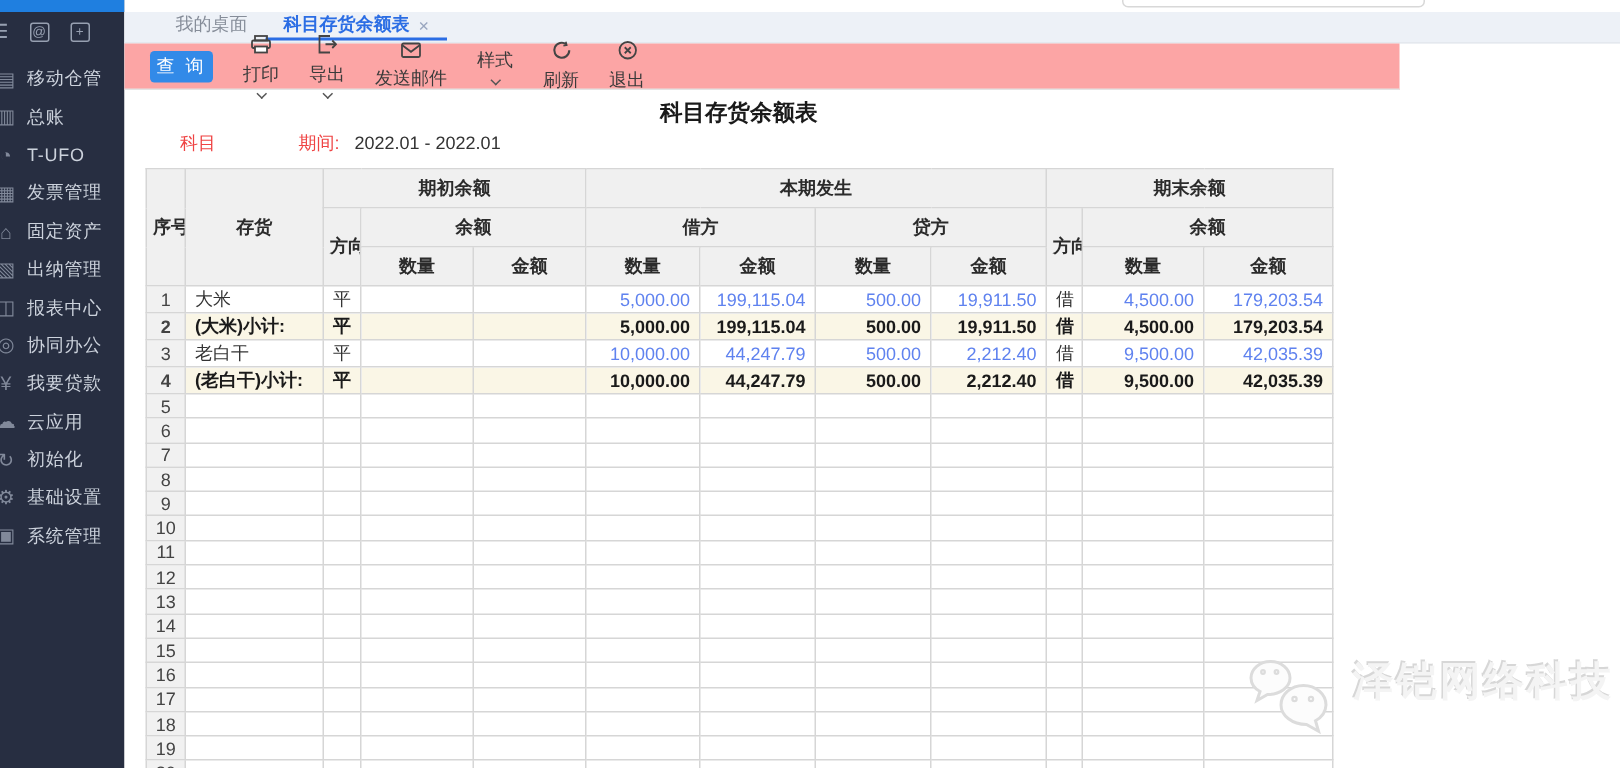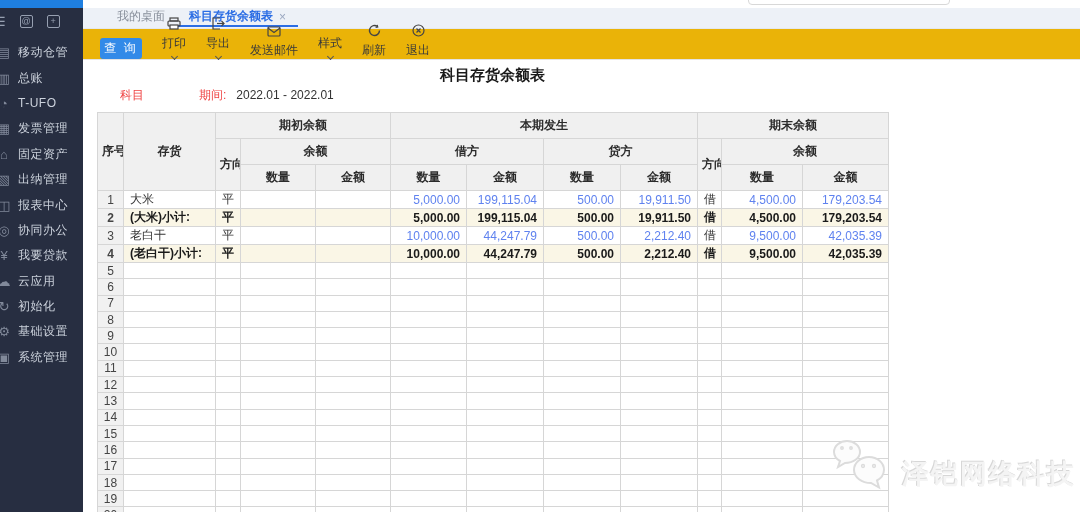--- a/index.html
+++ b/index.html
@@ -25,22 +25,22 @@
   #content { position:absolute; left:83px; top:0; width:997px; height:512px; background:#fff; }
   #topcut { position:absolute; left:665px; top:-8px; width:202px; height:13px; background:#fff;
     border:1px solid #d8d8d8; border-radius:4px; }
 
   #tabbar { position:absolute; left:0; top:8px; width:997px; height:21px; background:#edf1f7;
     border-bottom:1px solid #e4e8ee; display:flex; align-items:flex-start; padding-left:22px; }
   .tab { display:flex; align-items:center; gap:6px; padding:0 12px; color:#868d99; cursor:pointer; }
   .tab.active { color:#2b6de4; font-weight:bold; border-bottom:2px solid #2b6de4; }
   .tab .x { color:#9aa7c0; font-weight:normal; font-size:12px; }
 
-  #toolbar { position:absolute; left:0; top:29px; width:997px; height:31px; background:#eab308;
-    border-bottom:1px solid #e3e3e3; display:flex; align-items:flex-end; padding-left:17px; gap:20px; }
+  #toolbar { position:absolute; left:0; top:29px; width:850px; height:31px; background:#fca5a5;
+    border-bottom:1px solid #e3e3e3; display:flex; align-items:center; padding-left:17px; gap:20px; }
   .btn-primary { width:42px; height:21px; background:#328ae8; color:#fff; border:none; border-radius:3px;
     font-size:12px; letter-spacing:2px; cursor:pointer; }
   .tbtn { display:inline-flex; align-items:center; gap:5px; background:none; border:none; font-size:12px;
     color:#3a3a3a; cursor:pointer;flex-direction:column; }
   .tbtn svg { display:block; }
   .chev { width:5px; height:5px; border-right:1.3px solid #555; border-bottom:1.3px solid #555;
     transform:rotate(45deg); display:inline-block; margin-top:-3px; }
 
   
   #rpt-title { position:absolute; left:14px; top:66px; width:791px; text-align:center;
@@ -61,21 +61,21 @@
   #grid td { height:16.3px; padding:0 6px; }
   #grid td.c0 { text-align:center; background:#f1f1f1; color:#444; padding:0 2px; }
   #grid td.cdir { text-align:center; }
   #grid td.cname { text-align:left; }
   #grid td.v { text-align:right; }
   tr.row-data td.v { color:#5f82ef; }
   tr.row-subtotal td { background:#faf6e6; font-weight:bold; color:#1a1a1a; }
   tr.row-subtotal td.c0 { background:#f1f1f1; font-weight:bold; }
 
   
-  #watermark { position:absolute; left:830px; top:436px; display:flex; align-items:flex-end; gap:8px;
+  #watermark { position:absolute; left:830px; top:436px; display:flex; align-items:flex-start; gap:8px;
     pointer-events:none; }
   #watermark .wm-text { font-size:27px; font-weight:bold; color:#f4f4f4; letter-spacing:2px;
     text-shadow:-1px -1px 0 #d7d7d7, 1px 1px 0 #ffffff; }
 </style>
 </head>
 <body>
 
 <div id="stage">
 
   <div id="sidebar">

